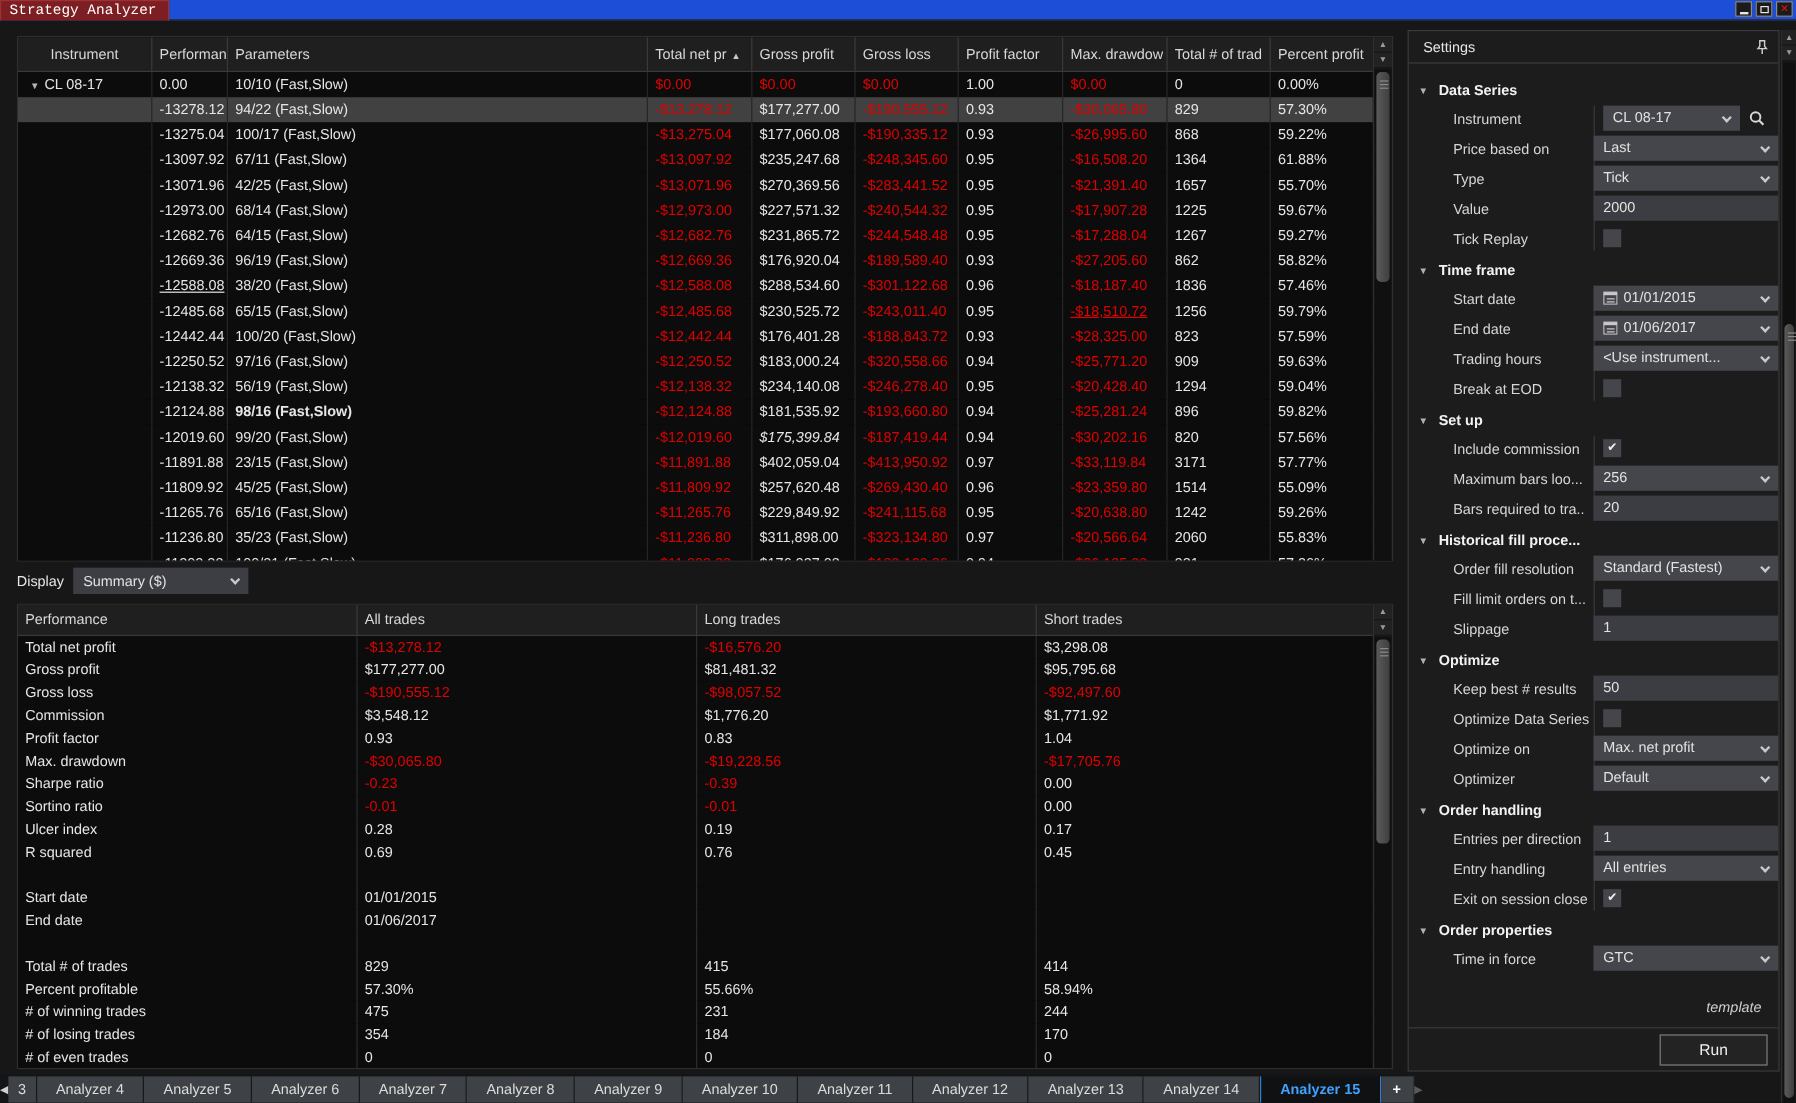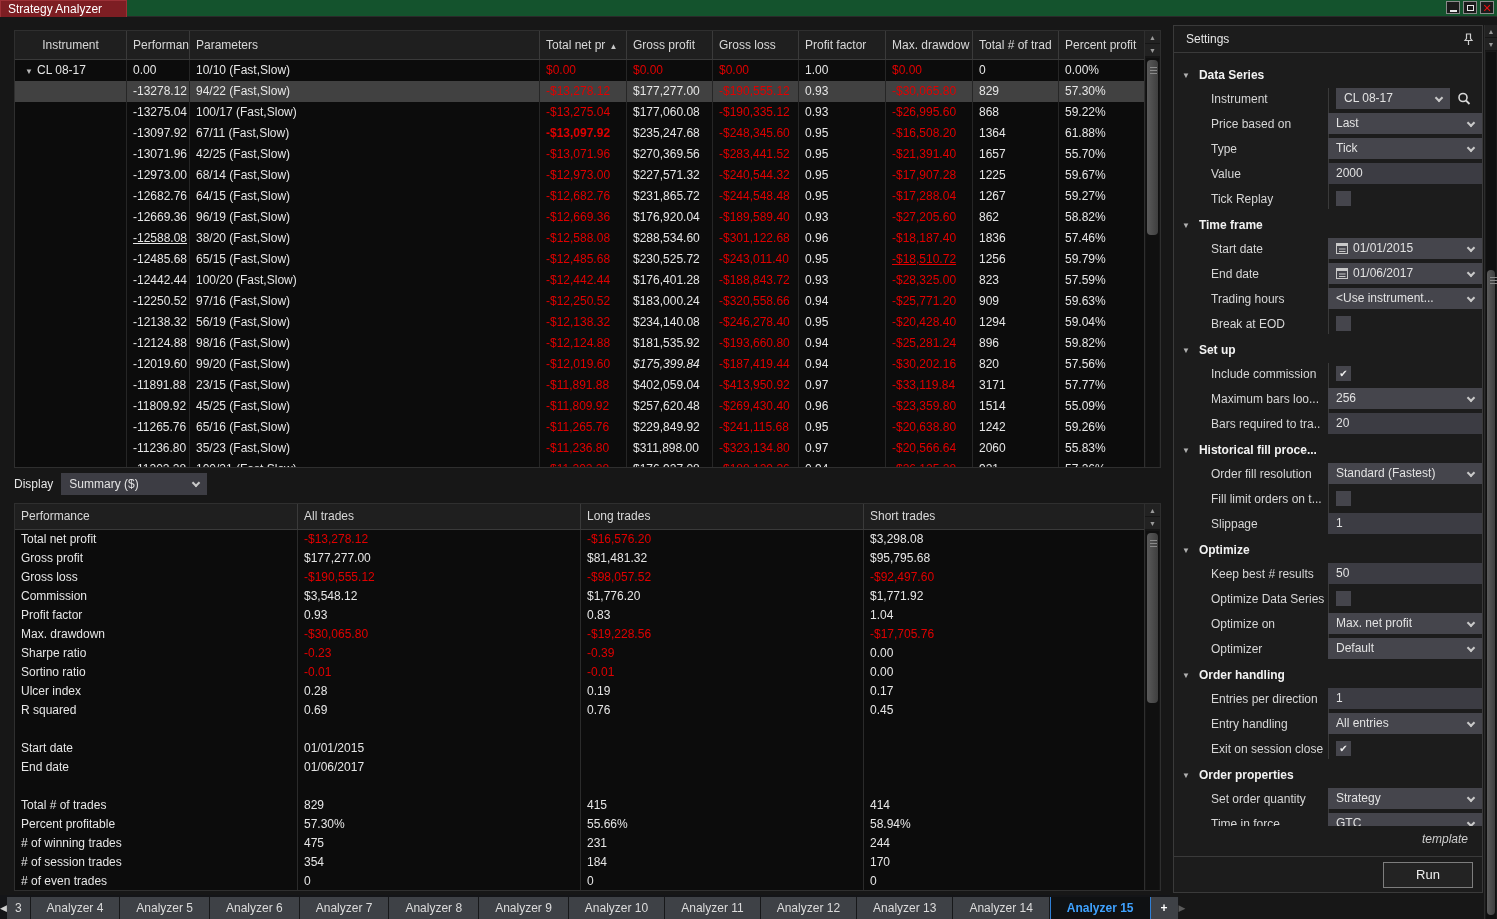--- a/index.html
+++ b/index.html
@@ -1,21 +1,21 @@
 <!DOCTYPE html>
 <html><head>
 <meta charset="utf-8">
 <style>
   * { margin:0; padding:0; box-sizing:border-box; }
   html,body { width:1497px; height:919px; background:#101010; overflow:hidden;
     font-family:"Liberation Sans","DejaVu Sans",sans-serif; font-size:12px; color:#e6e6e6; }
   .app { position:relative; width:1497px; height:919px; background:#171717; }
 
   
-  .titlebar { position:absolute; left:0; top:0; width:100%; height:17px; background:#14532d; border-bottom:1px solid #2a2a2a; }
+  .titlebar { position:absolute; left:0; top:0; width:100%; height:17px; background:#1d4ed8; border-bottom:1px solid #2a2a2a;font-family:Liberation Mono, monospace; }
   .app-tab { position:absolute; left:0; top:0; height:17px; min-width:127px; background:#7d1e23; border:1px solid #9c3036; border-bottom:none; color:#fff; padding:1px 10px 0 7px; }
   .win-controls { position:absolute; right:3px; top:1px; display:flex; gap:3px; }
   .win-btn { width:14px; height:13px; border:1px solid #8a8a8a; background:#1b1b1b; display:flex; align-items:center; justify-content:center; }
   .glyph-min { width:7px; height:2px; background:#e8e8e8; margin-top:6px; }
   .glyph-max { width:7px; height:6px; border:1px solid #e8e8e8; }
   .win-btn.close { color:#e11; font-weight:bold; font-size:11px; line-height:10px; }
 
   
   .grid { position:absolute; background:#0c0c0c; border:1px solid #2f2f2f; overflow:hidden; }
   #opt-grid { left:14px; top:30px; width:1147px; height:438px; }
@@ -152,21 +152,21 @@
           <div class="c red" style="width: 86px;">-$190,335.12</div>
           <div class="c" style="width: 87px;">0.93</div>
           <div class="c red" style="width: 87px;">-$26,995.60</div>
           <div class="c" style="width: 86px;">868</div>
           <div class="c" style="width: 87px;">59.22%</div>
         </div>
         <div class="grid-row">
           <div class="c" style="width: 112px;"></div>
           <div class="c" style="width: 63px;">-13097.92</div>
           <div class="c" style="width: 350px;">67/11 (Fast,Slow)</div>
-          <div class="c red" style="width: 87px; font-weight: bold;">-$13,097.92</div>
+          <div class="c red" style="width: 87px;">-$13,097.92</div>
           <div class="c" style="width: 86px;">$235,247.68</div>
           <div class="c red" style="width: 86px;">-$248,345.60</div>
           <div class="c" style="width: 87px;">0.95</div>
           <div class="c red" style="width: 87px;">-$16,508.20</div>
           <div class="c" style="width: 86px;">1364</div>
           <div class="c" style="width: 87px;">61.88%</div>
         </div>
         <div class="grid-row">
           <div class="c" style="width: 112px;"></div>
           <div class="c" style="width: 63px;">-13071.96</div>
@@ -271,21 +271,21 @@
           <div class="c" style="width: 86px;">$234,140.08</div>
           <div class="c red" style="width: 86px;">-$246,278.40</div>
           <div class="c" style="width: 87px;">0.95</div>
           <div class="c red" style="width: 87px;">-$20,428.40</div>
           <div class="c" style="width: 86px;">1294</div>
           <div class="c" style="width: 87px;">59.04%</div>
         </div>
         <div class="grid-row">
           <div class="c" style="width: 112px;"></div>
           <div class="c" style="width: 63px;">-12124.88</div>
-          <div class="c" style="width: 350px;">98/16 (Fast,Slow)</div>
+          <div class="c" style="width: 350px; font-weight: bold;">98/16 (Fast,Slow)</div>
           <div class="c red" style="width: 87px;">-$12,124.88</div>
           <div class="c" style="width: 86px;">$181,535.92</div>
           <div class="c red" style="width: 86px;">-$193,660.80</div>
           <div class="c" style="width: 87px;">0.94</div>
           <div class="c red" style="width: 87px;">-$25,281.24</div>
           <div class="c" style="width: 86px;">896</div>
           <div class="c" style="width: 87px;">59.82%</div>
         </div>
         <div class="grid-row">
           <div class="c" style="width: 112px;"></div>
@@ -483,21 +483,21 @@
           <div class="c" style="width: 283px;">55.66%</div>
           <div class="c" style="width: 282px;">58.94%</div>
         </div>
         <div class="grid-row">
           <div class="c" style="width: 283px;"># of winning trades</div>
           <div class="c" style="width: 283px;">475</div>
           <div class="c" style="width: 283px;">231</div>
           <div class="c" style="width: 282px;">244</div>
         </div>
         <div class="grid-row">
-          <div class="c" style="width: 283px;"># of session trades</div>
+          <div class="c" style="width: 283px;"># of losing trades</div>
           <div class="c" style="width: 283px;">354</div>
           <div class="c" style="width: 283px;">184</div>
           <div class="c" style="width: 282px;">170</div>
         </div>
         <div class="grid-row">
           <div class="c" style="width: 283px;"># of even trades</div>
           <div class="c" style="width: 283px;">0</div>
           <div class="c" style="width: 283px;">0</div>
           <div class="c" style="width: 282px;">0</div>
         </div>
@@ -735,26 +735,20 @@
             </div>
           </div>
         </div>
         <div class="sec-header">
           <span class="tri">▼</span>
           <span class="sec-title">Order properties</span>
         </div>
         <div class="sec-rows">
           <div class="vline"></div>
           <div class="s-row">
-            <div class="s-label">Set order quantity</div>
-            <div class="s-ctrl">
-              <div class="sel-box"><span>Strategy</span><span class="chev"></span></div>
-            </div>
-          </div>
-          <div class="s-row">
             <div class="s-label">Time in force</div>
             <div class="s-ctrl">
               <div class="sel-box"><span>GTC</span><span class="chev"></span></div>
             </div>
           </div>
         </div>
       </div>
     <div class="template-link">template</div>
     <div class="run-row">
       <button class="run-btn">Run</button>

